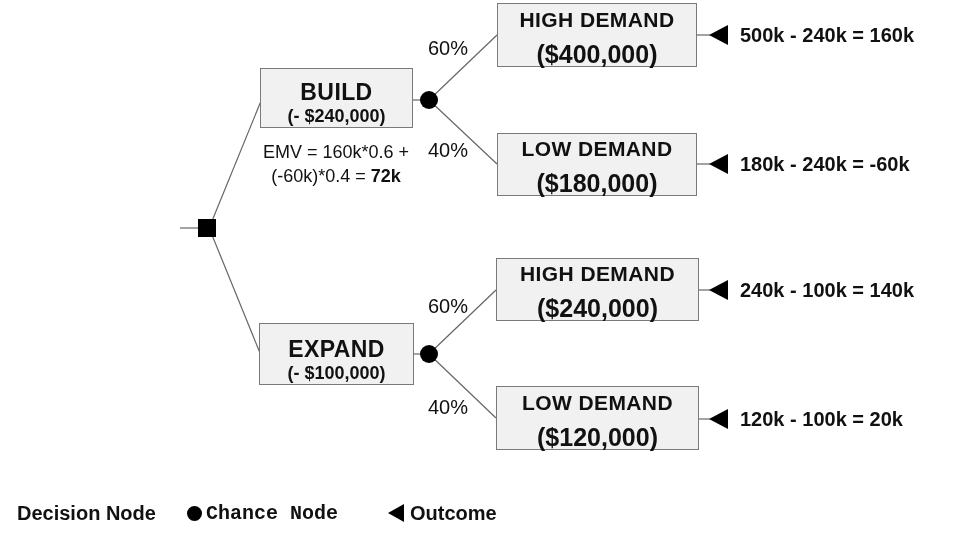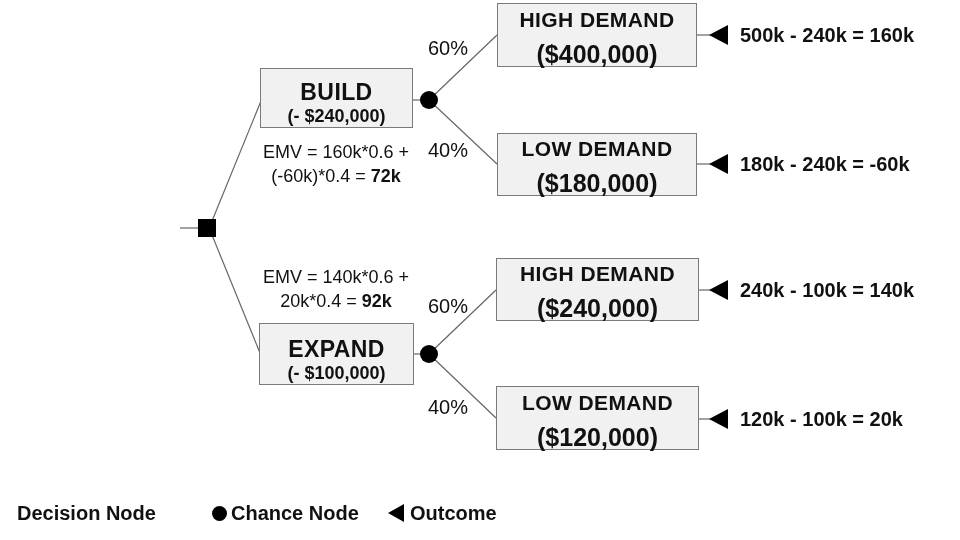--- a/index.html
+++ b/index.html
@@ -94,21 +94,21 @@
 
   .legend-item{
     position:absolute; display:flex; align-items:center; height:22px;
     top:502px;
   }
   .legend-item .label{
     font-size:20px; font-weight:bold; color:var(--text,#111111);
     white-space:nowrap;
   }
   .lg-decision{ left:17px;flex-direction:column; }
-  .lg-chance{ left:212px; }
+  .lg-chance{ left:187px;font-family:Liberation Mono, monospace; }
   .lg-outcome{ left:388px; }
   .lg-square{ width:16px; height:16px; background:var(--node-shape,#000); margin-right:9px; }
   .lg-circle{ width:15px; height:15px; border-radius:50%; background:var(--node-shape,#000); margin-right:4px; }
   .lg-triangle{
     width:0; height:0;
     border-top:9px solid transparent; border-bottom:9px solid transparent;
     border-right:16px solid var(--node-shape,#000);
     margin-right:6px;
   }
 </style>
@@ -155,24 +155,20 @@
   <div class="box box-outcome box-ld1">
     <div class="title">LOW DEMAND</div>
     <div class="value">($180,000)</div>
   </div>
 
   <div class="node-triangle tr-1"></div>
   <div class="node-triangle tr-2"></div>
   <div class="calc calc-1">500k - 240k = 160k</div>
   <div class="calc calc-2">180k - 240k = -60k</div>
 
-  <div class="emv emv-expand">
-    <div>EMV = 140k*0.6 +</div>
-    <div><span>20k*0.4 =</span><b>92k</b></div>
-  </div>
   <div class="box box-action box-expand">
     <div class="title">EXPAND</div>
     <div class="value">(- $100,000)</div>
   </div>
   <div class="node-circle ci-expand"></div>
   <div class="prob prob-e60">60%</div>
   <div class="prob prob-e40">40%</div>
 
   <div class="box box-outcome box-hd2">
     <div class="title">HIGH DEMAND</div>

